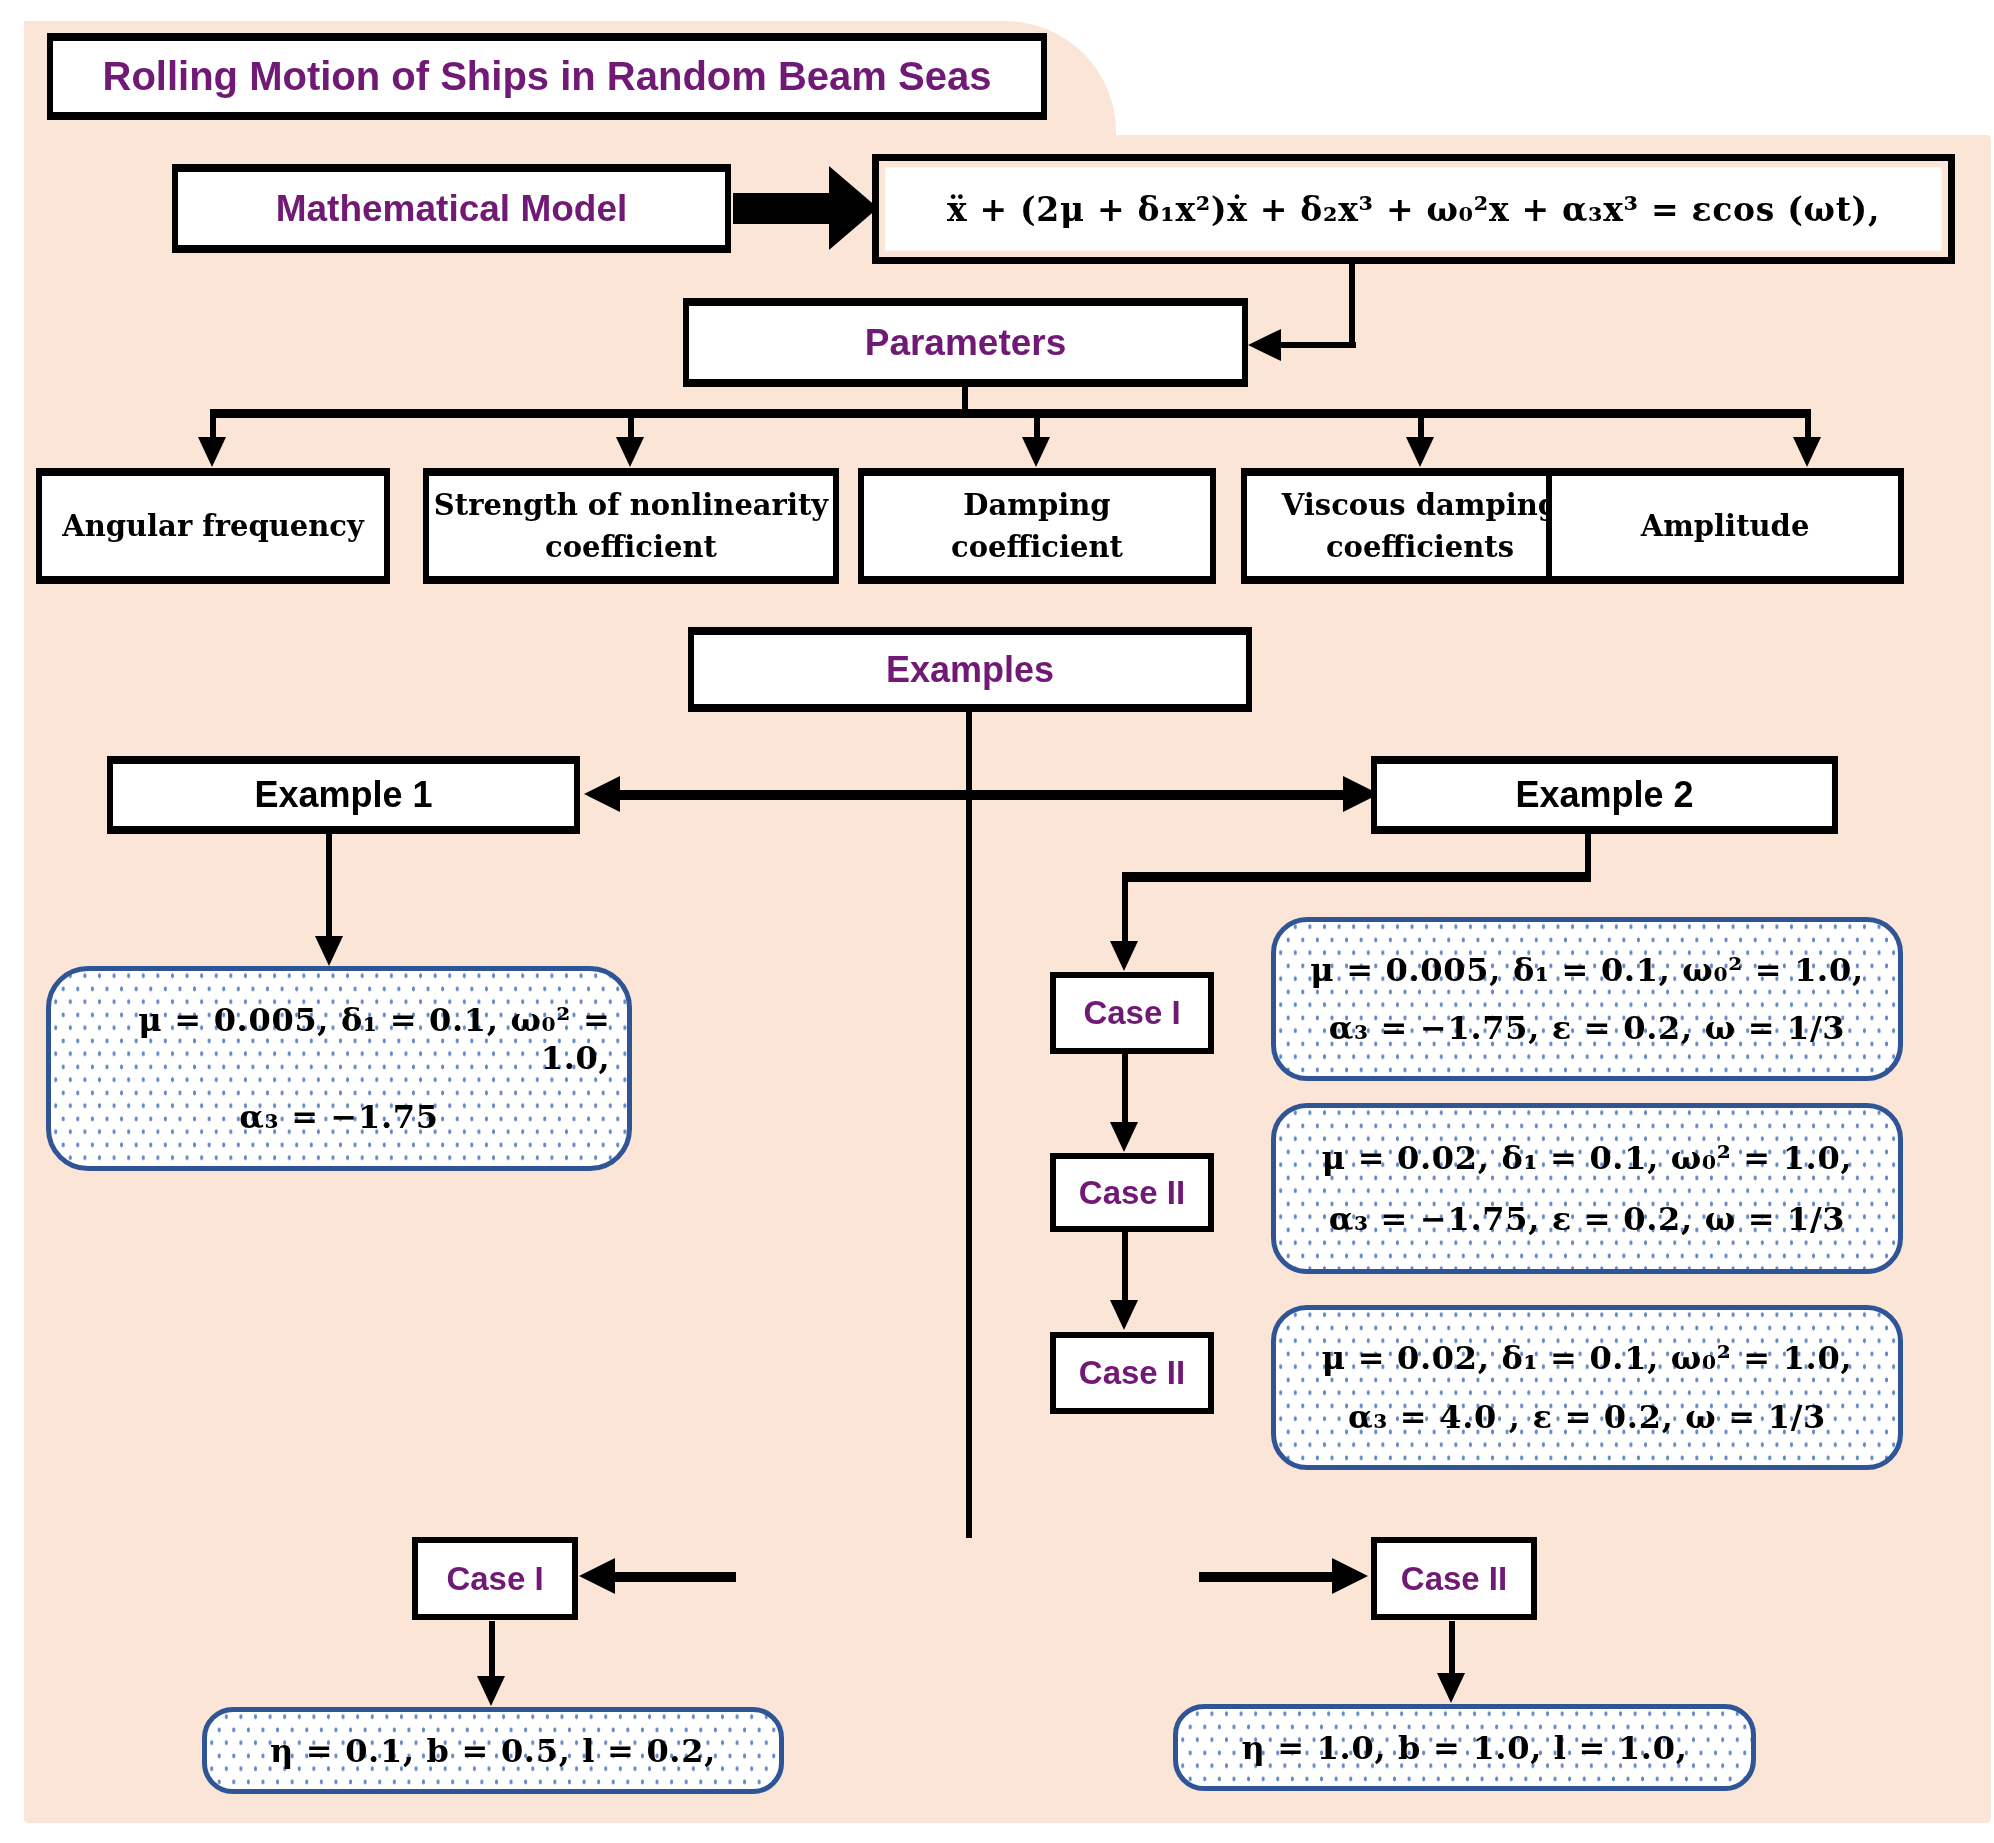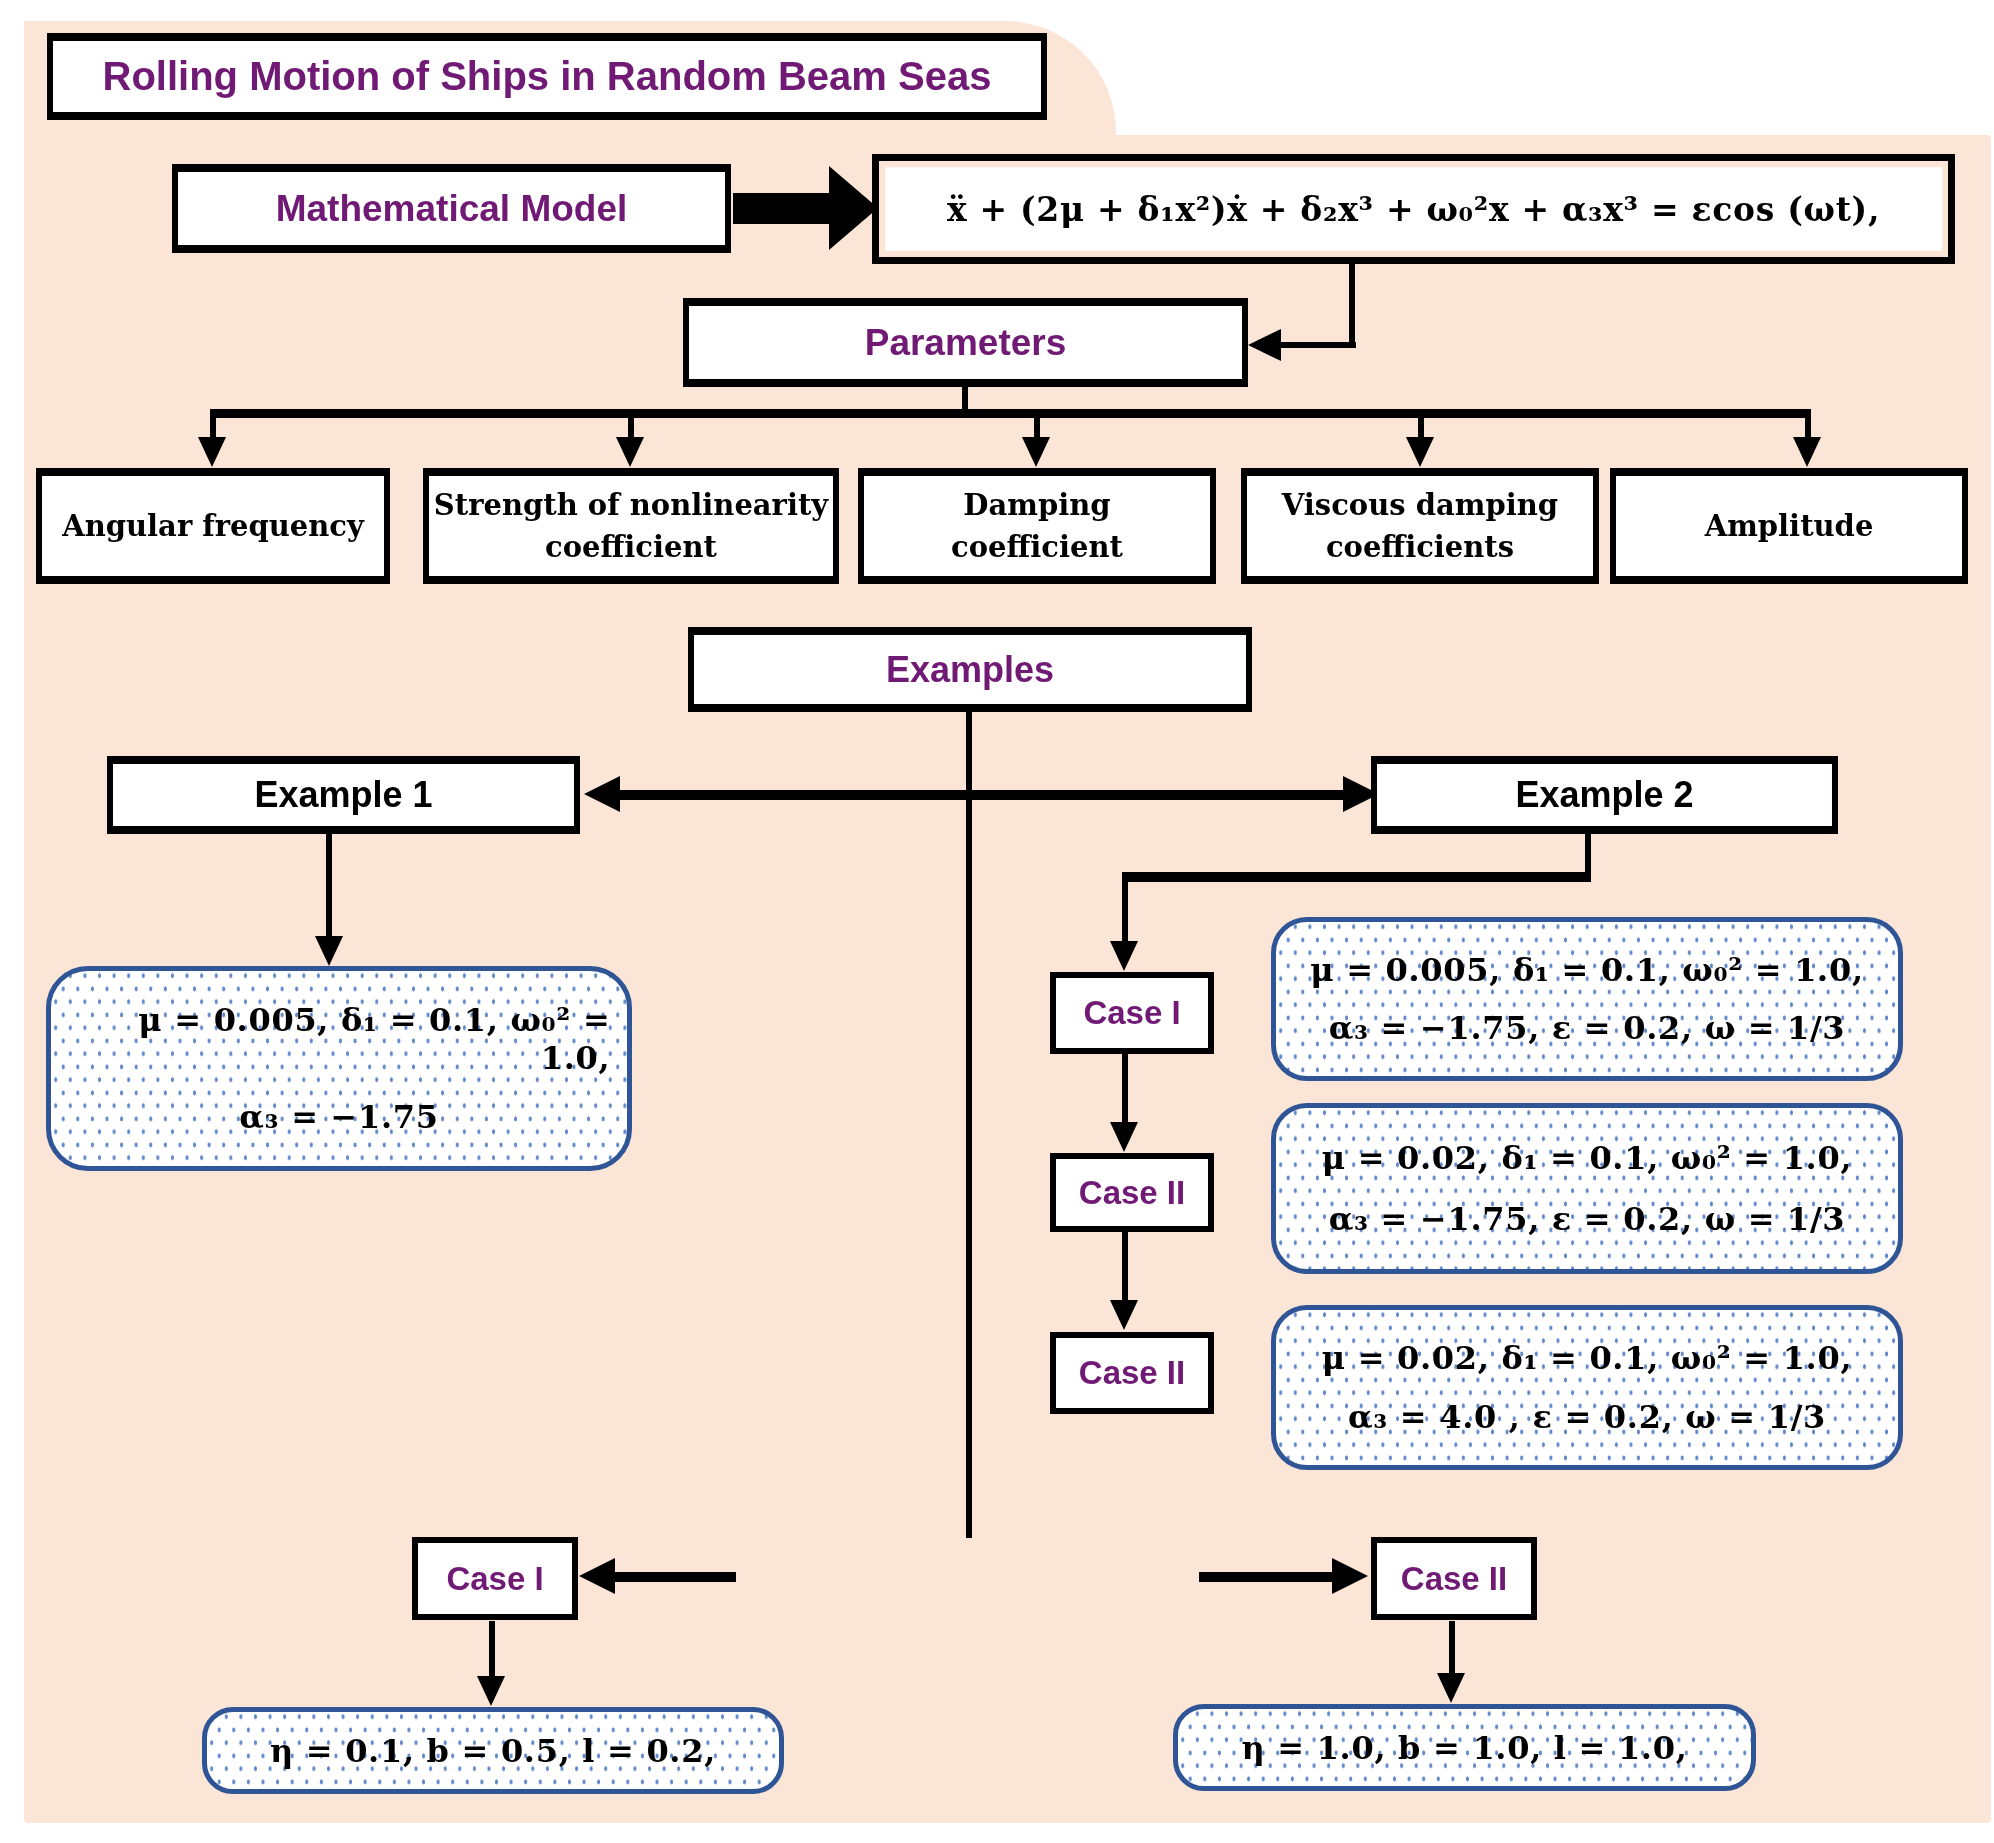--- a/index.html
+++ b/index.html
@@ -121,21 +121,21 @@
   </div>
   <div class="node" style="left:423px; top:468px; width:416px; height:116px; padding:0 4px;">
     <span class="serif-label" style="font-size:29px;">Strength of nonlinearity coefficient</span>
   </div>
   <div class="node" style="left:858px; top:468px; width:358px; height:116px; padding:0 49px;">
     <span class="serif-label" style="font-size:29px;">Damping coefficient</span>
   </div>
   <div class="node" style="left:1241px; top:468px; width:358px; height:116px; padding:0 28px;">
     <span class="serif-label" style="font-size:29px;">Viscous damping coefficients</span>
   </div>
-  <div class="node" style="left:1610px; top:468px; width:358px; height:116px;">
+  <div class="node" style="left:1546px; top:468px; width:358px; height:116px;">
     <span class="serif-label" style="font-size:29px;">Amplitude</span>
   </div>
 
   <div class="node" style="left:688px; top:627px; width:564px; height:85px;">
     <span class="red-label" style="font-size:36px;">Examples</span>
   </div>
 
   <div class="node" style="left:107px; top:756px; width:473px; height:78px;">
     <span class="black-label" style="font-size:36px;">Example 1</span>
   </div>

